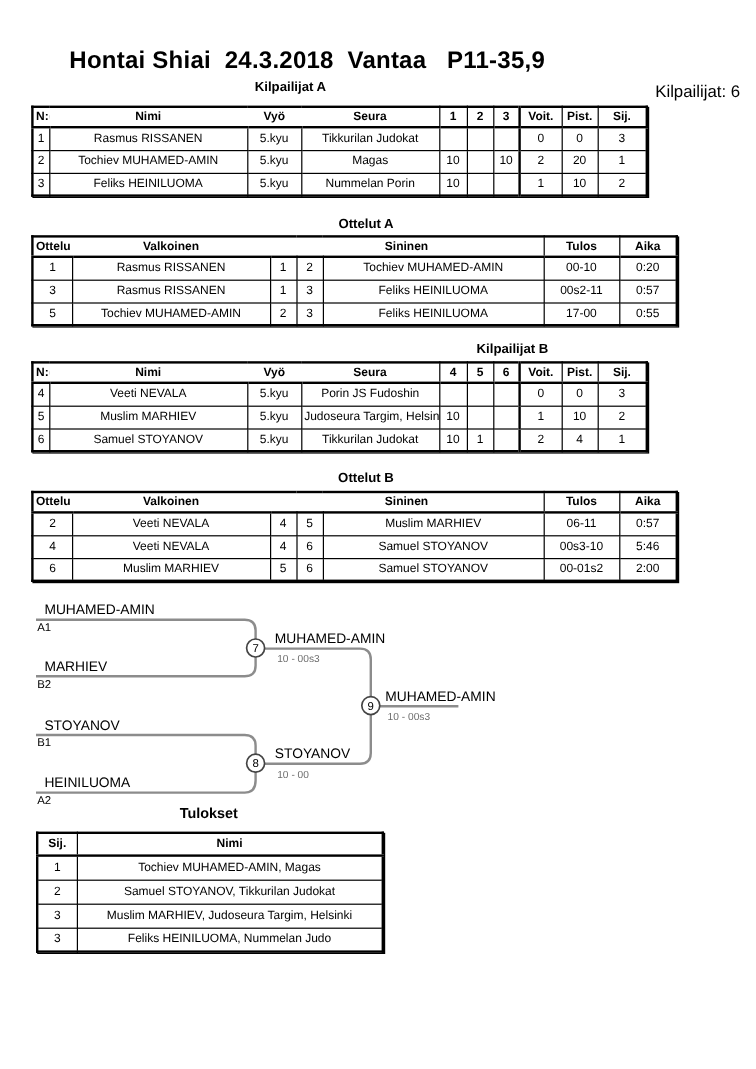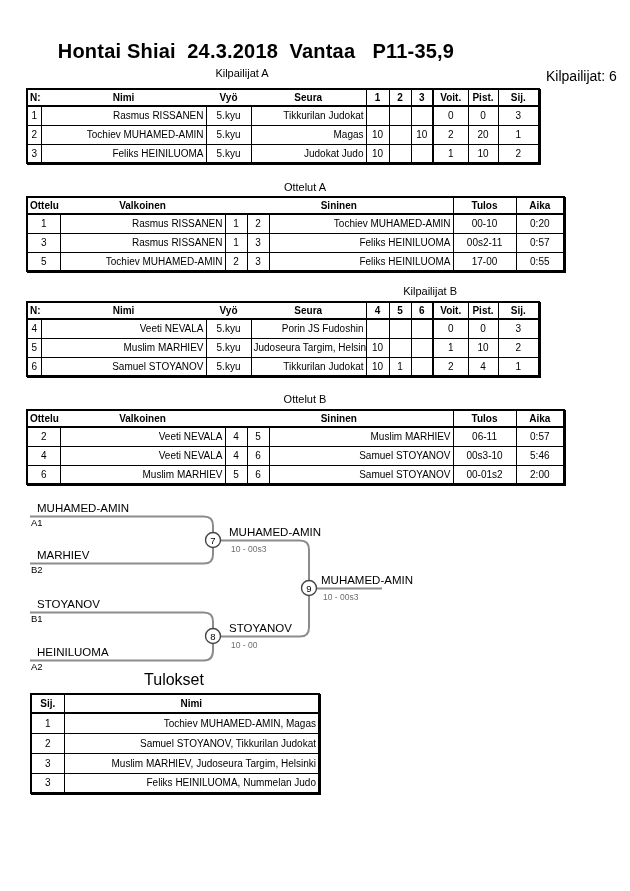--- a/index.html
+++ b/index.html
@@ -14,47 +14,47 @@
   .abs { position:absolute; }
 
   .main-title {
     top:40px; left:0; width:512px;
     text-align:center;
     font-size:20px; font-weight:bold;
     white-space:pre;
     letter-spacing:0.2px;
   }
   .section-title {
-    font-size:11px; font-weight:normal; text-align:center; white-space:pre;
+    font-size:11px; font-weight:bold; text-align:center; white-space:pre;
   }
   .pool-title-a   { top:67px;  left:27px; width:430px; }
   .count-label    { top:68px;  left:546px; font-size:14px; }
   .match-title-a  { top:181px; left:26px; width:558px;text-align:center; }
   .pool-title-b   { top:285px; left:27px; width:430px;text-align:right; }
   .match-title-b  { top:393px; left:26px; width:558px; }
-  .results-title  { top:671px; left:30px; width:288px; font-size:16px; }
+  .results-title  { top:671px; left:30px; width:288px; font-size:12px; }
 
   table { border-collapse:collapse; table-layout:fixed; background:#fff; }
   .grid { border:2px solid #000; box-shadow:1px 1px 0 0 #000; }
   .grid th, .grid td {
     font-size:10px; overflow:hidden; white-space:nowrap;
     vertical-align:middle; padding:0 2px;
   }
   .grid th { font-weight:bold; border-bottom:2px solid #000; height:17px; }
   .grid td { border:1px solid #000; height:19px; }
 
   .pool-table  { left:26px; top:88px;  width:512px; }
   .match-table { left:26px; top:196px; width:537px; }
   .match-table-b { top:409px; }
   .pool-table-b  { top:301px; }
   .results-table { left:30px; top:693px; width:288px; }
   .results-table th { height:19px; }
   .results-table td { height:20px; }
 
-  .t-left   { text-align:right; padding-left:7px;margin-top:45px; }
+  .t-left   { text-align:center; padding-left:7px;margin-top:45px; }
   .t-center { text-align:center; }
   .th-left  { text-align:left; padding-left:1px; overflow:visible; }
   .thick-l  { border-left:2px solid #000 !important; }
   .thin-l   { border-left:1px solid #000; }
   .thin-r   { border-right:1px solid #000; }
   .shift-l  { padding-right:55px; }
 
   .bracket { left:0; top:495px; }
   .bracket text { font-size:11.5px; fill:#000; }
   .bracket .seed  { font-size:9.5px; }
@@ -120,21 +120,21 @@
         <td class="t-center"></td>
         <td class="t-center">10</td>
         <td class="t-center thick-l">2</td>
         <td class="t-center">20</td>
         <td class="t-center">1</td>
       </tr>
       <tr>
         <td class="t-center">3</td>
         <td class="t-left">Feliks HEINILUOMA</td>
         <td class="t-center">5.kyu</td>
-        <td class="t-left">Judokat Judo</td>
+        <td class="t-left">Nummelan Porin</td>
         <td class="t-center">10</td>
         <td class="t-center"></td>
         <td class="t-center"></td>
         <td class="t-center thick-l">1</td>
         <td class="t-center">10</td>
         <td class="t-center">2</td>
       </tr>
     </tbody>
 </table>
 

